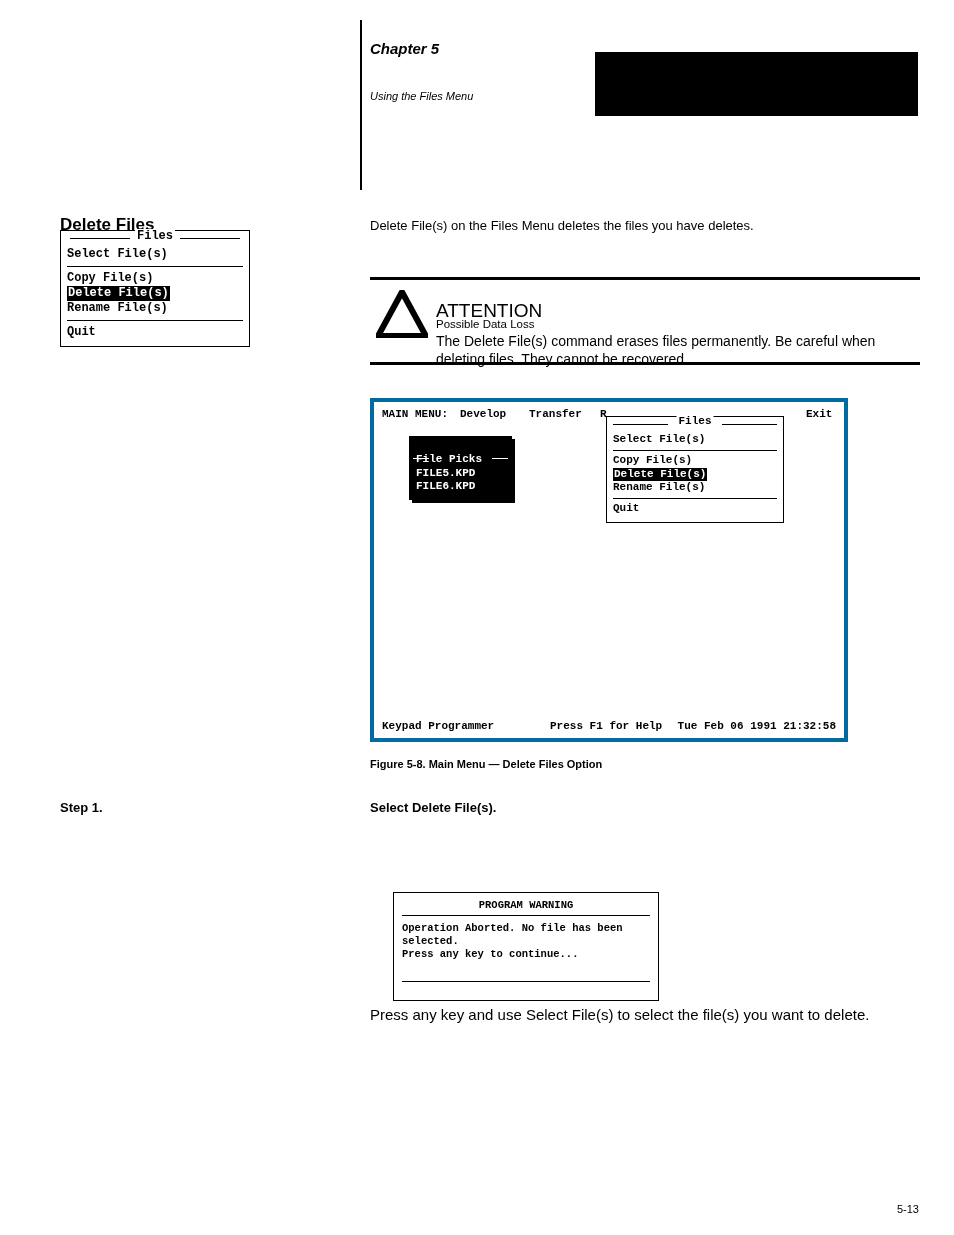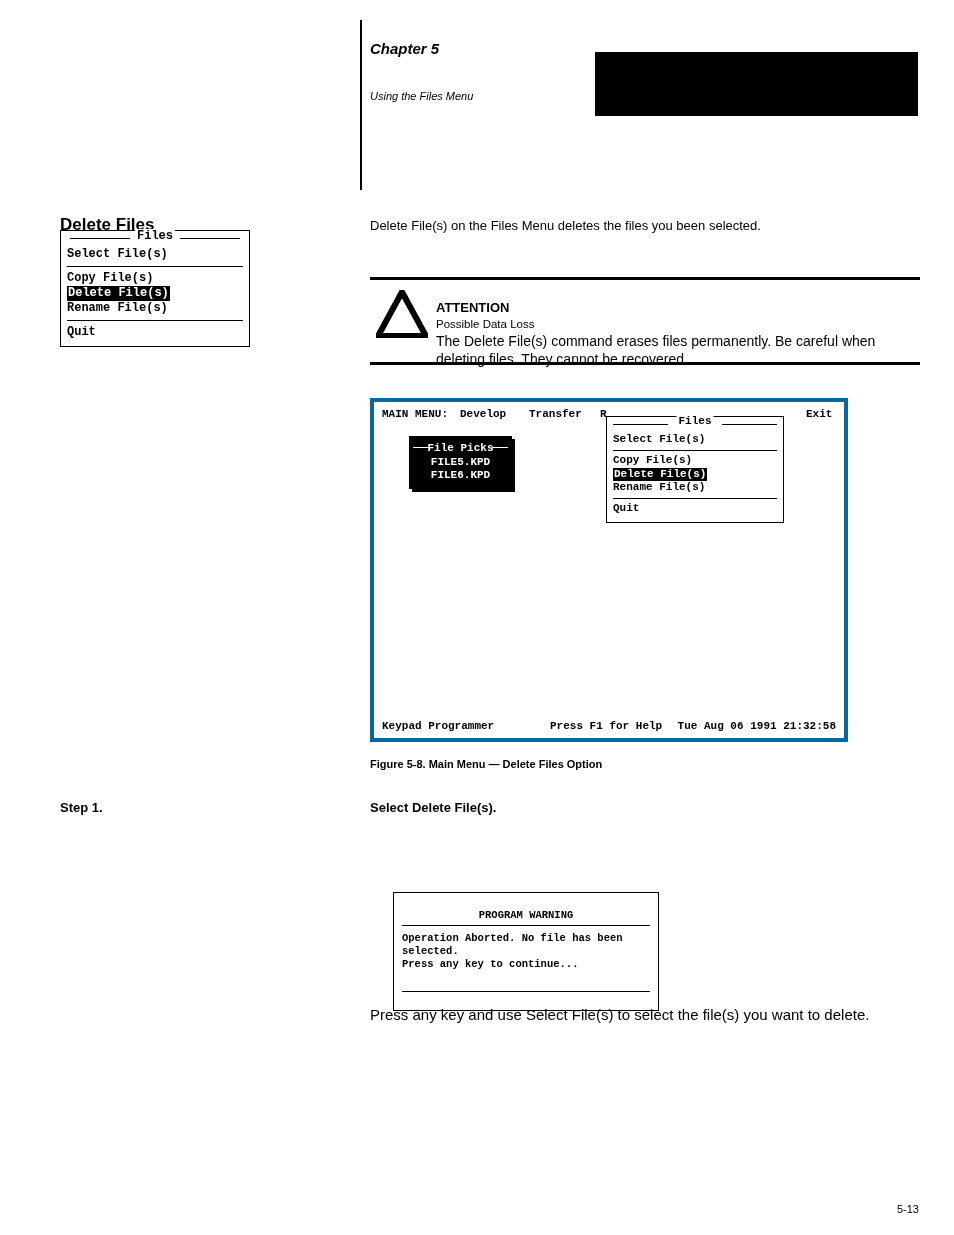--- a/index.html
+++ b/index.html
@@ -91,21 +91,21 @@
   }
 
   
   .attn-hr1 { position: absolute; left: 370px; top: 277px; width: 550px; height: 0; border-top: 3px solid #000; }
   .attn-hr2 { position: absolute; left: 370px; top: 362px; width: 550px; height: 0; border-top: 3px solid #000; }
   .attn-tri {
     position: absolute; left: 376px; top: 290px;
   }
   .attn-label {
     position: absolute; left: 436px; top: 300px;
-    font-size: 13px; font-weight: bold;
+    font-size: 19px; font-weight: normal;
   }
   .attn-sub {
     position: absolute; left: 436px; top: 318px;
     font-size: 11.5px;
   }
   .attn-text {
     position: absolute; left: 436px; top: 332px;
     width: 480px; font-size: 14px; line-height: 1.3;
   }
 
@@ -118,21 +118,21 @@
     font-weight: bold; font-size: 11px;
   }
   .screen .menubar {
     position: absolute; left: 8px; top: 6px; right: 8px;
   }
   .screen .mb-item { position: absolute; top: 0; }
   .screen .fp {
     position: absolute; left: 35px; top: 34px;
     width: 103px;
     border: 1px solid #000; background: #000; color: #fff;
-    padding: 5px 6px 6px; text-align: center;
+    padding: 16px 6px 6px; text-align: left;
     line-height: 1.2;
     box-shadow: 3px 3px 0 #000;
   }
   .screen .fp .fp-title-wrap {
     position: relative; height: 12px; margin-bottom: 2px;
   }
   .screen .fp .fp-title-wrap::before,
   .screen .fp .fp-title-wrap::after {
     content: ""; position: absolute; top: 5px; width: 16px; border-top: 1px solid #fff;
   }
@@ -177,21 +177,21 @@
   }
   .step-note {
     position: absolute; left: 370px; top: 822px; width: 540px;
     font-size: 13px; line-height: 1.35;
   }
 
   
   .warn-box {
     position: absolute; left: 393px; top: 892px;
     width: 266px;
-    border: 1px solid #000; padding: 16px 8px 12px;
+    border: 1px solid #000; padding: 6px 8px 12px;
     font-family: "Courier New", monospace; font-weight: bold; font-size: 10.5px;
   }
   .warn-box .wtitle { text-align: center; margin-bottom: 4px; }
   .warn-box hr { border: none; border-top: 1px solid #000; margin: 3px 0 6px; }
   .warn-box .wtext { line-height: 1.25; }
   .warn-box .bottomrule { margin-top: 20px; }
 
   .after-warn {
     position: absolute; left: 370px; top: 1005px; width: 540px;
     font-size: 15px; line-height: 1.35;
@@ -207,21 +207,21 @@
 <body>
 <div class="page">
 
 <div class="vrule-top"></div>
 <div class="black-box"></div>
 <div class="chapter-num">Chapter 5</div>
 <div class="chapter-pre">Using the Files Menu</div>
 <div class="chapter-title"></div>
 
 <div class="sec-title">Delete Files</div>
-<div class="sec-intro">Delete File(s) on the Files Menu deletes the files you been selected.</div>
+<div class="sec-intro">Delete File(s) on the Files Menu deletes the files you have deletes.</div>
 
 <div class="mini-files mono">
   <div class="title-row">
         <span>Files</span>
       </div>
   <div>Select File(s)</div>
   <hr>
   <div>Copy File(s)</div>
   <div><span class="inv">Delete File(s)</span></div>
   <div>Rename File(s)</div>
@@ -264,21 +264,21 @@
     <div>Copy File(s)</div>
     <div><span class="inv">Delete File(s)</span></div>
     <div>Rename File(s)</div>
     <hr>
     <div>Quit</div>
   </div>
 
   <div class="statusbar">
     <span class="sb-item" style="left:0">Keypad Programmer</span>
     <span class="sb-item" style="left:168px">Press F1 for Help</span>
-    <span class="sb-item" style="right:0">Tue Aug 06 1991 21:32:58</span>
+    <span class="sb-item" style="right:0">Tue Feb 06 1991 21:32:58</span>
   </div>
 </div>
 
 <div class="fig-cap">Figure 5-8.  Main Menu — Delete Files Option</div>
 
 <div class="step-label">Step 1.</div>
 <div class="step-head">Select Delete File(s).</div>
 
 <div class="warn-box">
   <div class="wtitle">PROGRAM WARNING</div>

